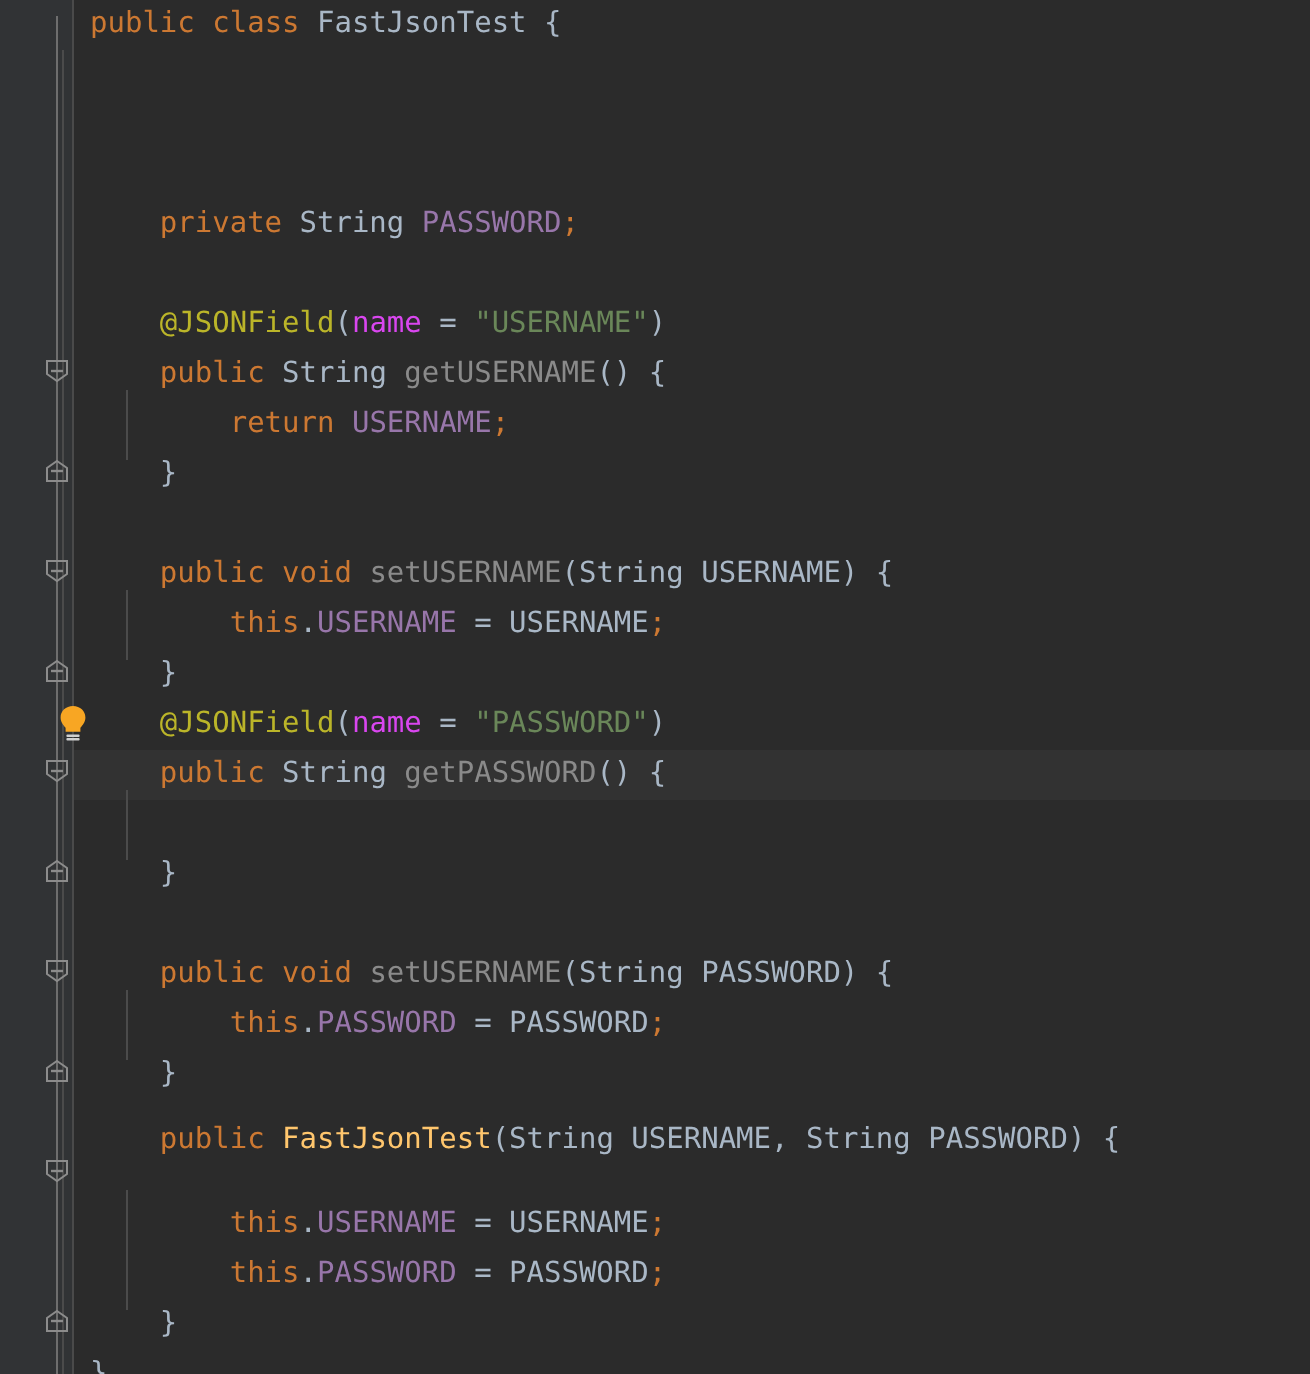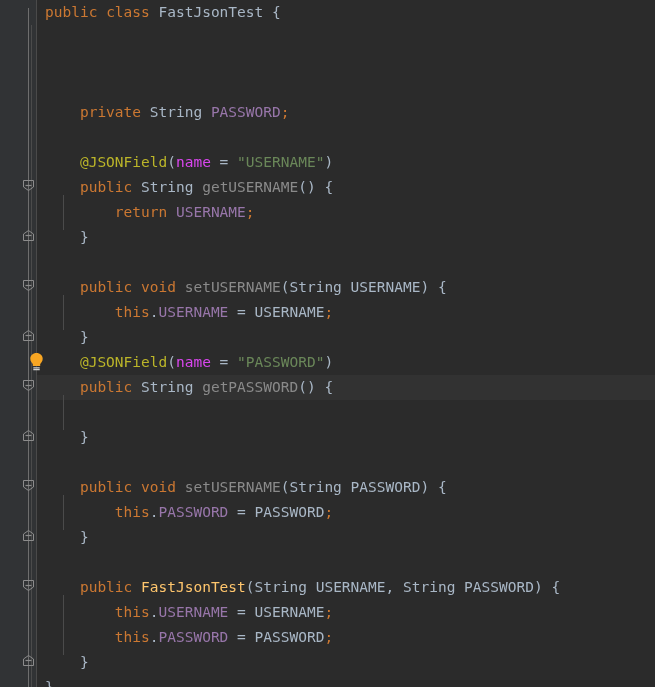--- a/index.html
+++ b/index.html
@@ -232,21 +232,21 @@
       <div class="line" style="top: 300px;"><span class="txt"><span class="plain">        </span><span class="kw">this</span><span class="plain">.</span><span class="fld">USERNAME</span><span class="plain"> = USERNAME</span><span class="kw">;</span></span></div>
       <div class="line" style="top: 325px;"><span class="txt"><span class="plain">    }</span></span></div>
       <div class="line" style="top: 350px;"><span class="txt"><span class="plain">    </span><span class="anno">@JSONField</span><span class="plain">(</span><span class="annoarg">name</span><span class="plain"> = </span><span class="str">"PASSWORD"</span><span class="plain">)</span></span></div>
       <div class="line" style="top: 375px;"><span class="txt"><span class="plain">    </span><span class="kw">public</span><span class="plain"> </span><span class="type">String</span><span class="plain"> </span><span class="meth">getPASSWORD</span><span class="plain">() {</span></span></div>
       <div class="line" style="top: 425px;"><span class="txt"><span class="plain">    }</span></span></div>
       <div class="line" style="top: 450px;"><span class="txt"></span></div>
       <div class="line" style="top: 475px;"><span class="txt"><span class="plain">    </span><span class="kw">public</span><span class="plain"> </span><span class="kw">void</span><span class="plain"> </span><span class="meth">setUSERNAME</span><span class="plain">(</span><span class="type">String</span><span class="plain"> PASSWORD) {</span></span></div>
       <div class="line" style="top: 500px;"><span class="txt"><span class="plain">        </span><span class="kw">this</span><span class="plain">.</span><span class="fld">PASSWORD</span><span class="plain"> = PASSWORD</span><span class="kw">;</span></span></div>
       <div class="line" style="top: 525px;"><span class="txt"><span class="plain">    }</span></span></div>
       <div class="line" style="top: 550px;"><span class="txt"></span></div>
-      <div class="line" style="top: 575px;"><span class="txt"><span class="plain">    </span><span class="kw">public</span><span class="plain"> </span><span class="ctor">FastJsonTest</span><span class="plain">(</span><span class="type">String</span><span class="plain"> USERNAME</span><span class="plain">, </span><span class="type">String</span><span class="plain"> PASSWORD) {</span></span></div>
+      <div class="line" style="top: 558px;"><span class="txt"><span class="plain">    </span><span class="kw">public</span><span class="plain"> </span><span class="ctor">FastJsonTest</span><span class="plain">(</span><span class="type">String</span><span class="plain"> USERNAME</span><span class="plain">, </span><span class="type">String</span><span class="plain"> PASSWORD) {</span></span></div>
       <div class="line" style="top: 600px;"><span class="txt"><span class="plain">        </span><span class="kw">this</span><span class="plain">.</span><span class="fld">USERNAME</span><span class="plain"> = USERNAME</span><span class="kw">;</span></span></div>
       <div class="line" style="top: 625px;"><span class="txt"><span class="plain">        </span><span class="kw">this</span><span class="plain">.</span><span class="fld">PASSWORD</span><span class="plain"> = PASSWORD</span><span class="kw">;</span></span></div>
       <div class="line" style="top: 650px;"><span class="txt"><span class="plain">    }</span></span></div>
       <div class="line" style="top: 675px;"><span class="txt"><span class="plain">}</span></span></div>
     </div>
 
 
 </div>
 
 </body></html>

